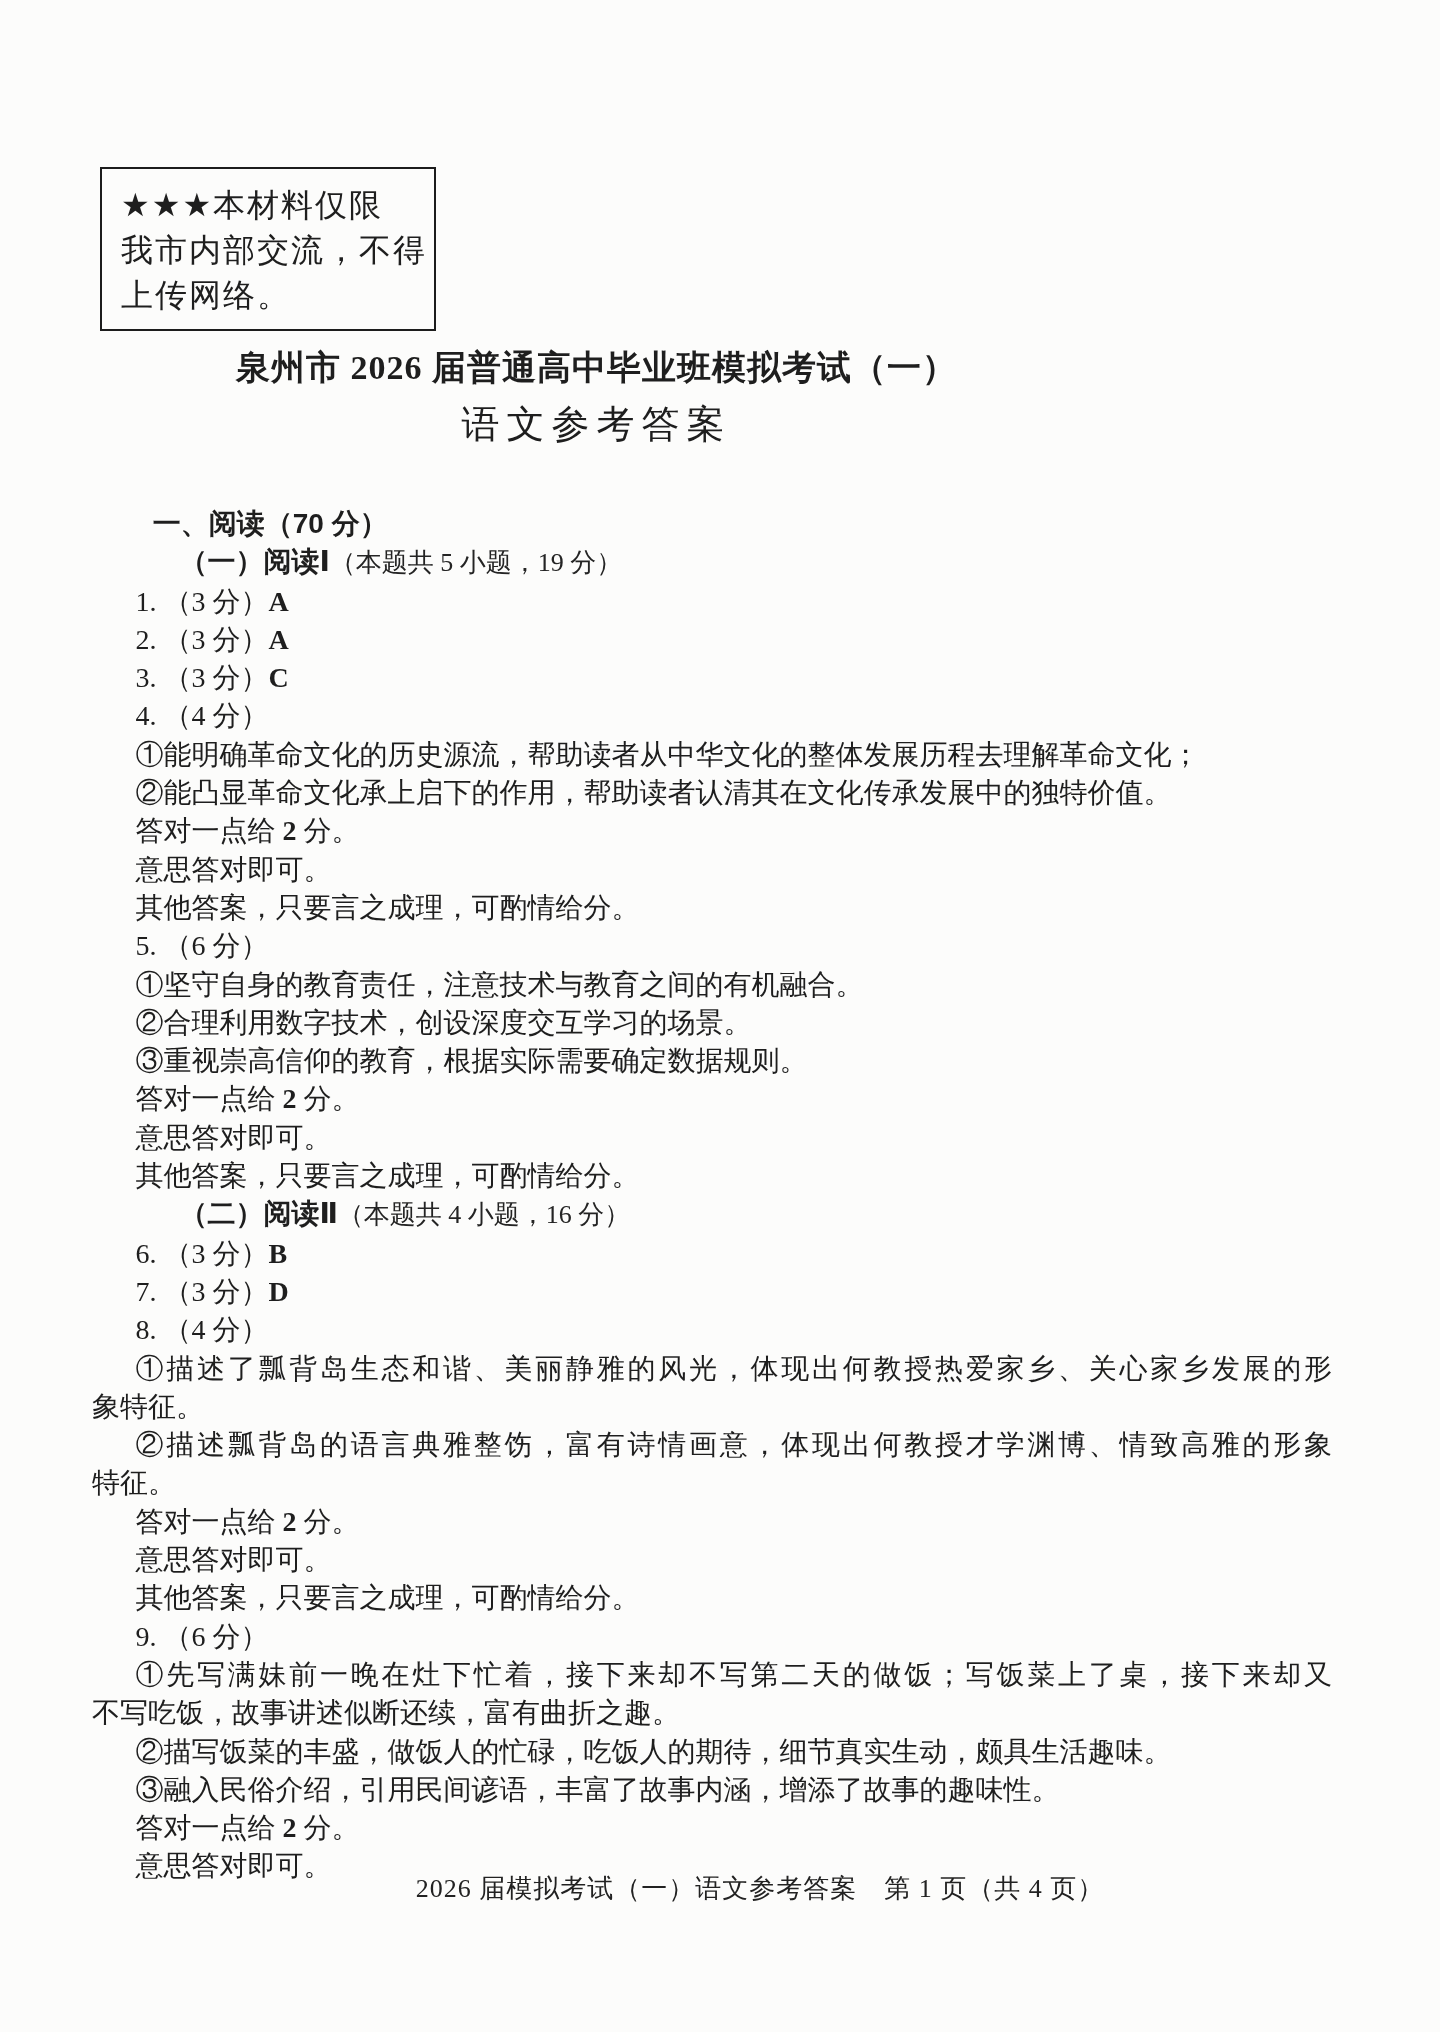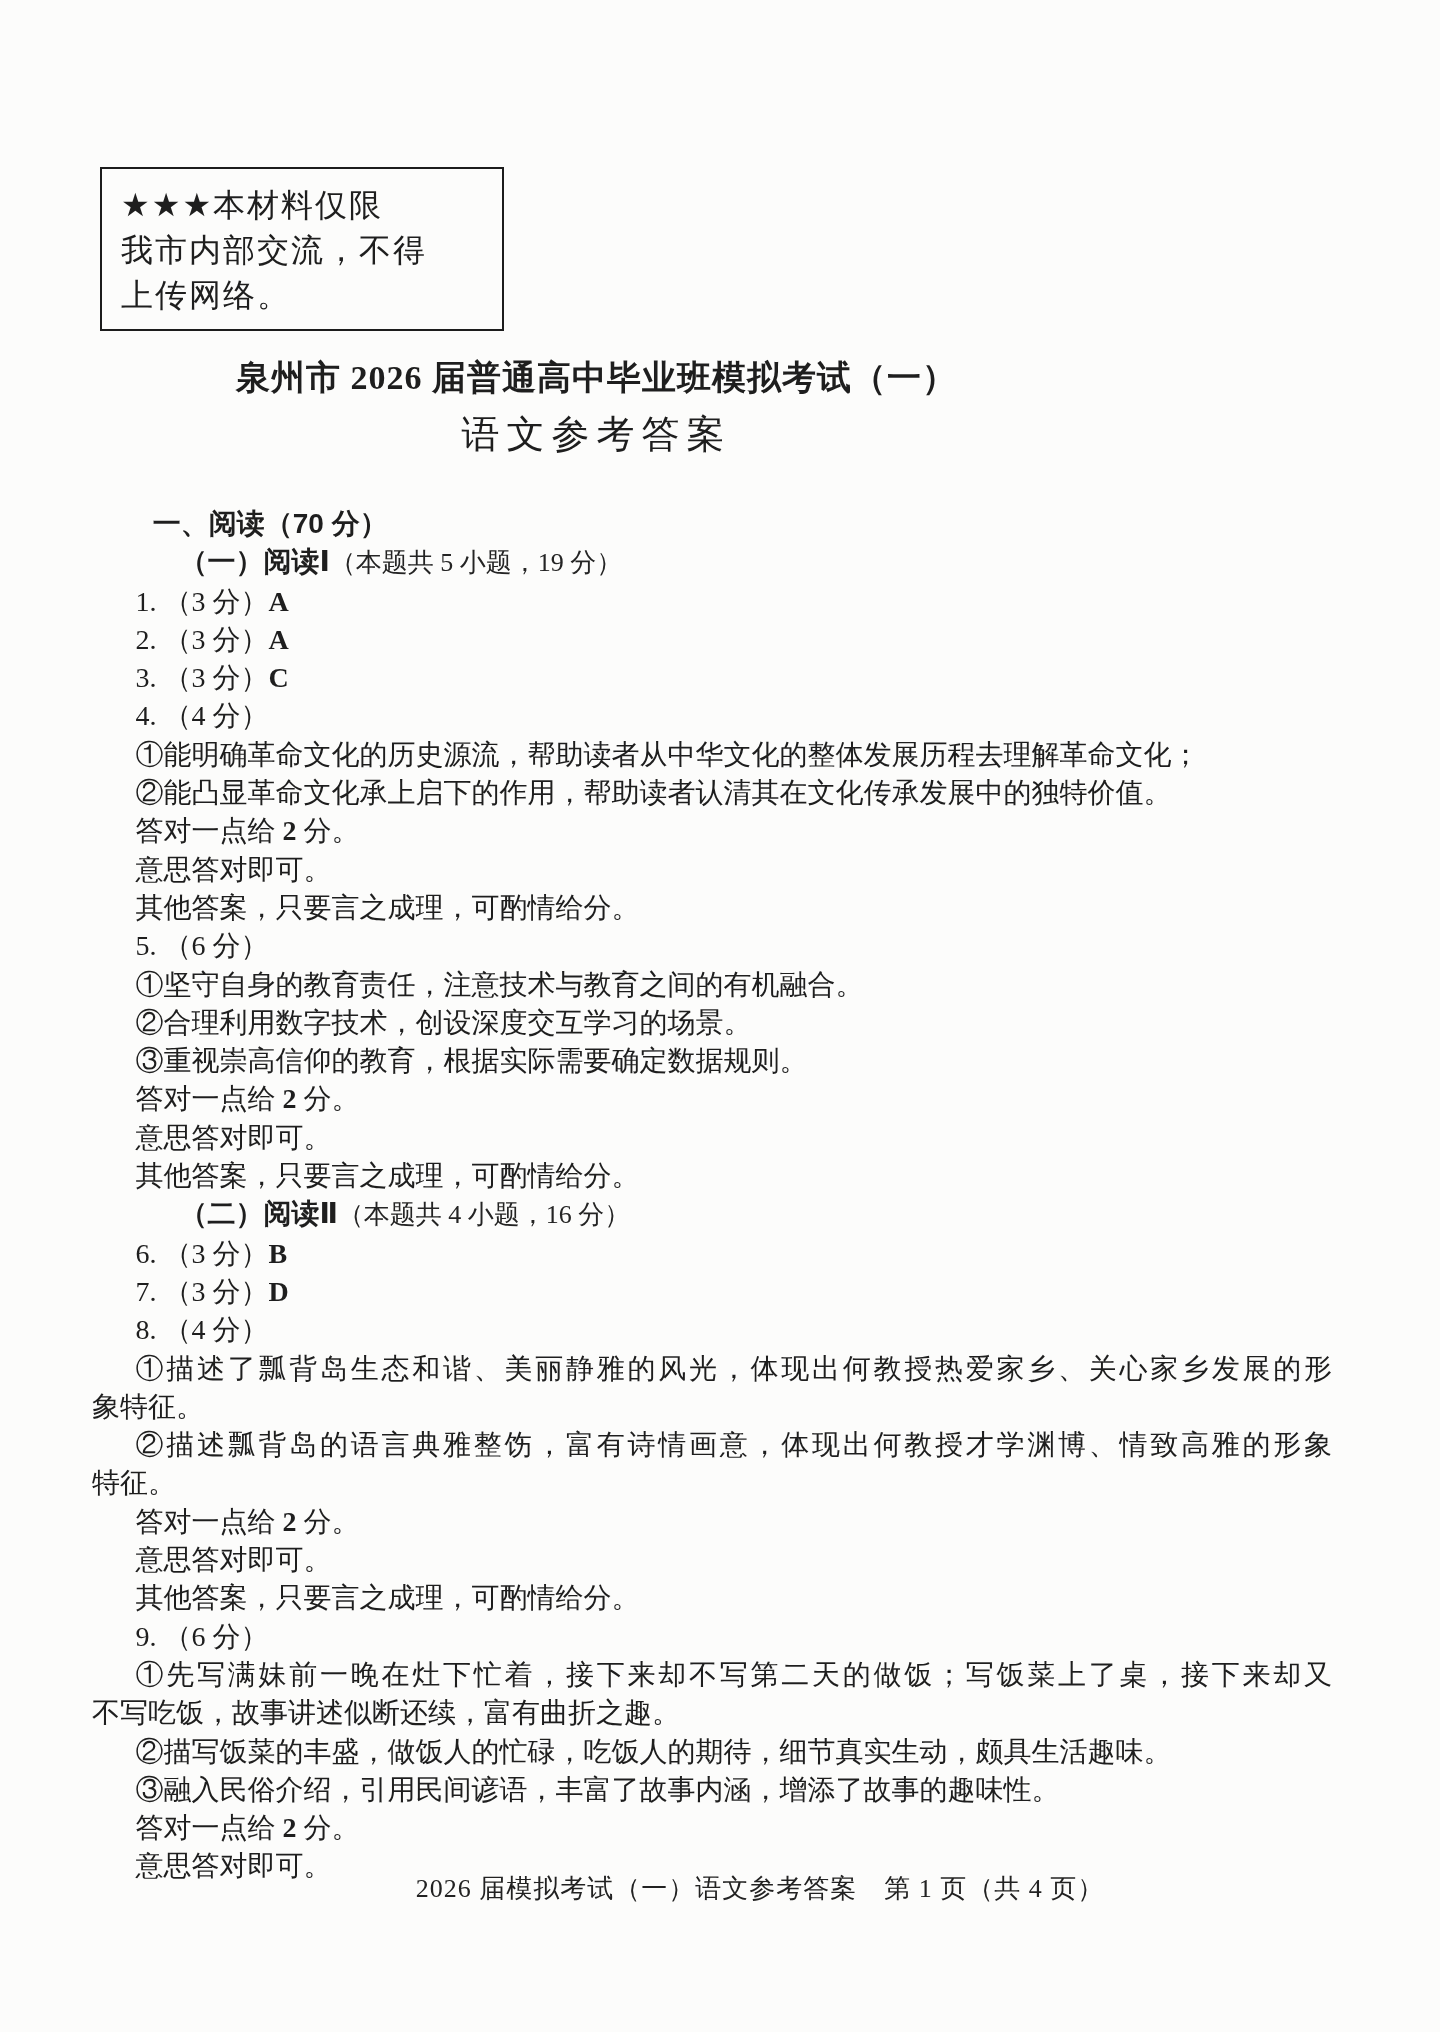--- a/index.html
+++ b/index.html
@@ -10,33 +10,33 @@
   .page {
     position:relative;
     width:1440px; height:2032px;
     background:#fcfcfb;
     color:#1e1e1e;
     overflow:hidden;
   }
   
   .notice-box {
     position:absolute; left:100px; top:167px;
-    width:404px; height:164px;
+    width:336px; height:164px;
     border:2.5px solid #1c1c1c;
     box-sizing:border-box;
     padding:14px 0 0 19px;
     font-family:"Liberation Sans","DejaVu Sans",sans-serif;
     font-weight:500;
     font-size:32px; line-height:45px;
     letter-spacing:2px;
     white-space:nowrap;
   }
   
   .title-block {
-    position:absolute; left:0; top:358px; width:1193px;
+    position:absolute; left:0; top:348px; width:1193px;
     text-align:center;
   }
   .doc-title {
     font-size:34px; font-weight:bold; line-height:40px;
     letter-spacing:1px;
   }
   .doc-subtitle {
     margin-top:16px;
     font-size:38px; font-weight:normal; line-height:40px;
     letter-spacing:7px;

